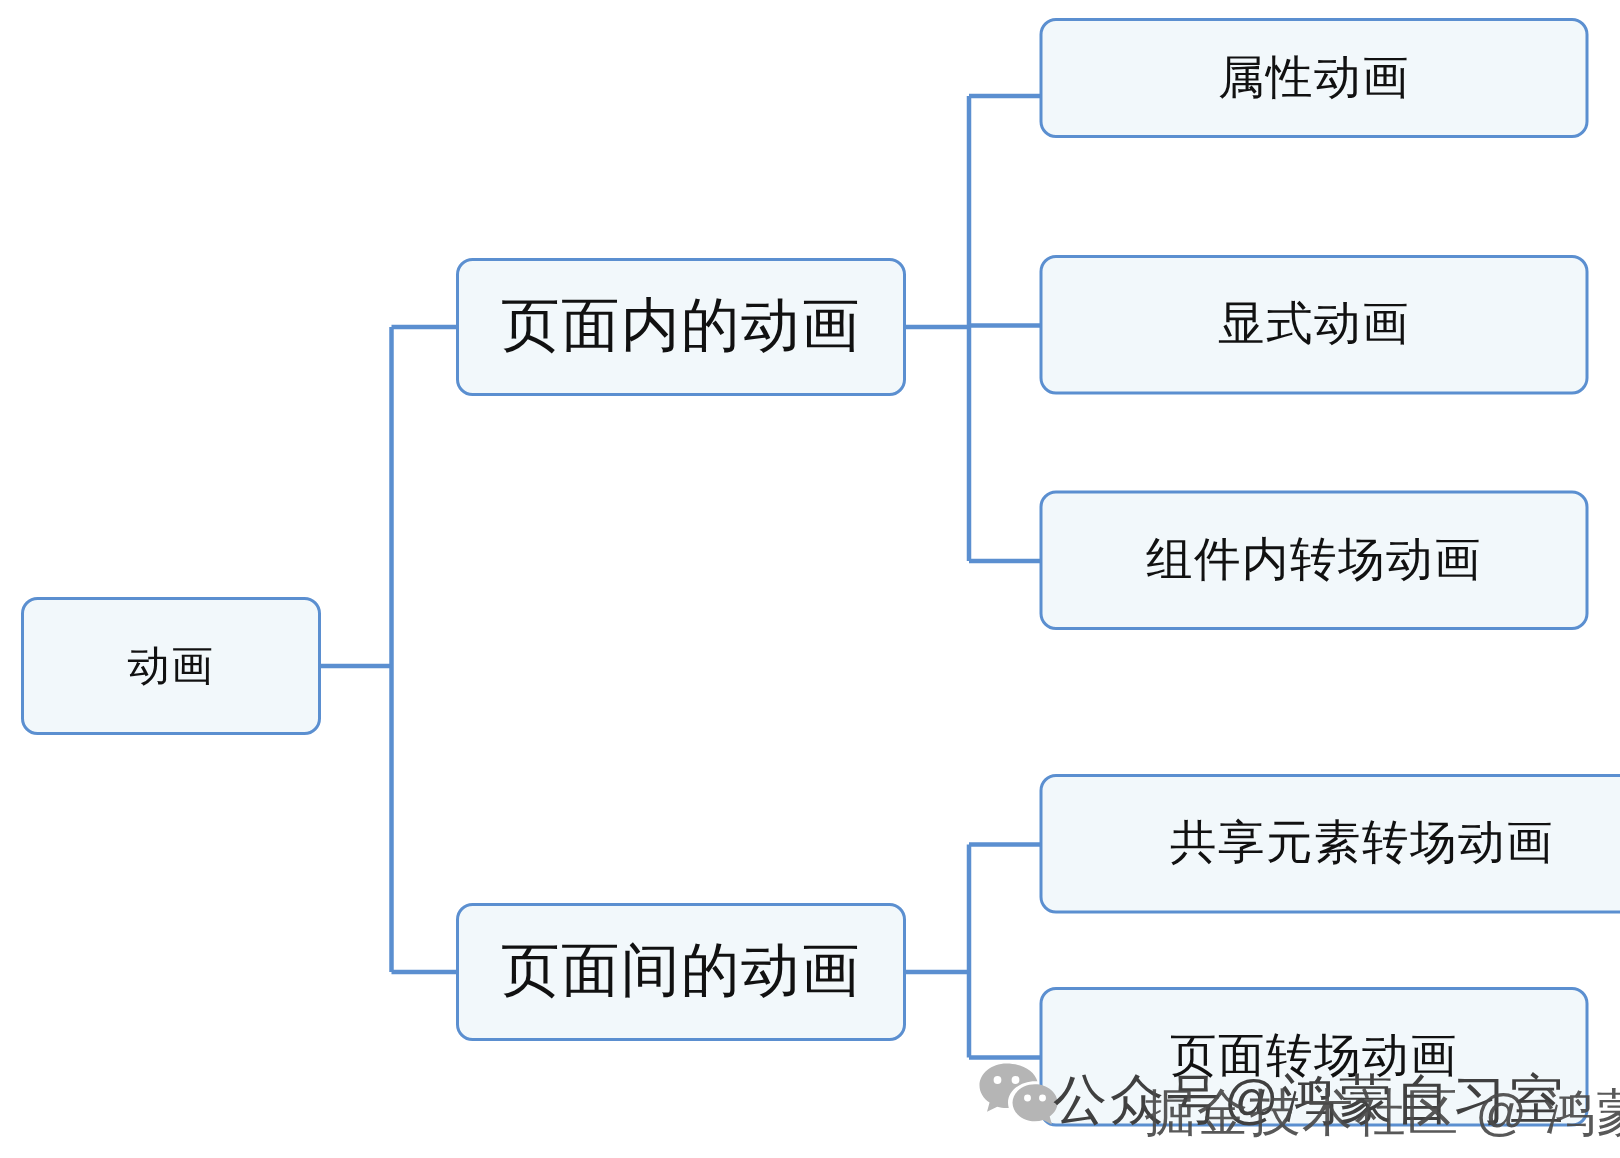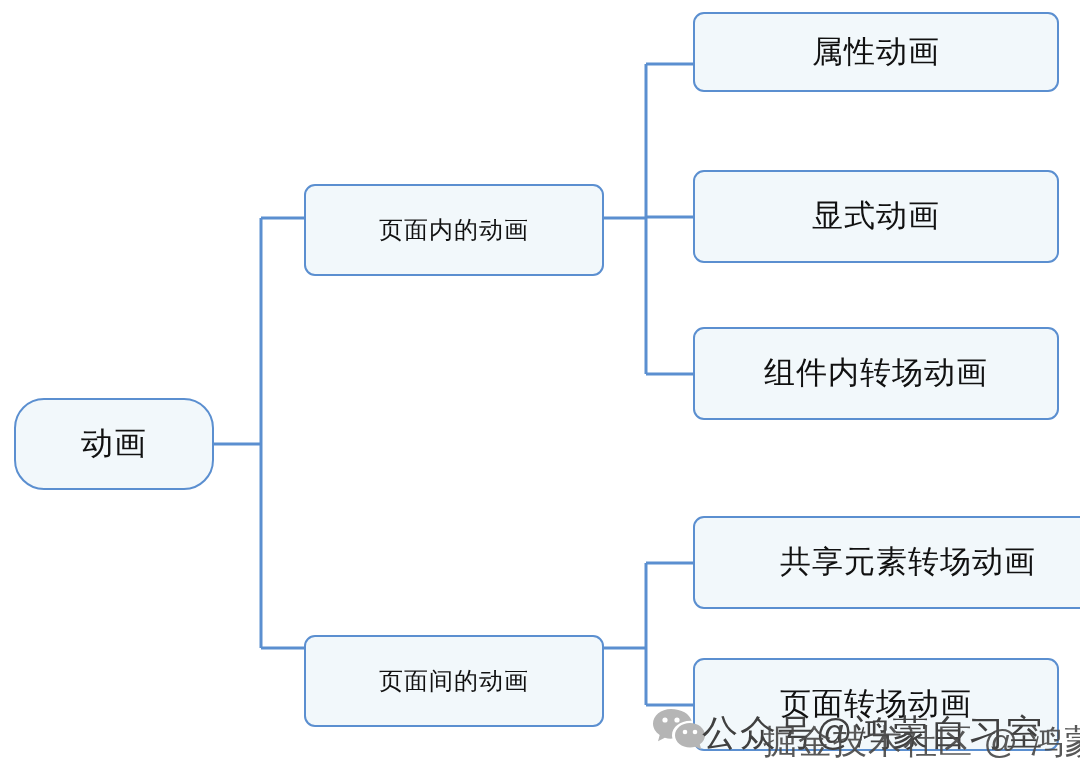--- a/index.html
+++ b/index.html
@@ -39,26 +39,24 @@
     text-align: center;
     line-height: 1.1;
     letter-spacing: 1px;
     z-index: 3;
   }
   .node-label {
     display: block;
     white-space: nowrap;
   }
   .node-root {
-    font-size: 32px;
-    border-radius: 30px;
+    font-size: 28px;
   }
   .node-branch {
-    font-size: 24px;
-    margin-top: 12px;
+    font-size: 39px;
   }
   .node-leaf {
     font-size: 31px;
   }
   
   .wm {
     position: absolute;
     z-index: 6;
     white-space: nowrap;
     pointer-events: none;
@@ -112,21 +110,21 @@
   </svg>
 
   <div class="node node-root" style="left:14px; top:398px; width:200px; height:92px;">
     <span class="node-label">动画</span>
   </div>
 
   <div class="node node-branch" style="left:304px; top:172px; width:300px; height:92px;">
     <span class="node-label">页面内的动画</span>
   </div>
 
-  <div class="node node-branch" style="left:304px; top:623px; width:300px; height:92px;justify-content:center;">
+  <div class="node node-branch" style="left:304px; top:602px; width:300px; height:92px;justify-content:center;">
     <span class="node-label">页面间的动画</span>
   </div>
 
   <div class="node node-leaf" style="left:693px; top:12px; width:366px; height:80px;">
     <span class="node-label">属性动画</span>
   </div>
 
   <div class="node node-leaf" style="left:693px; top:170px; width:366px; height:93px;">
     <span class="node-label">显式动画</span>
   </div>

